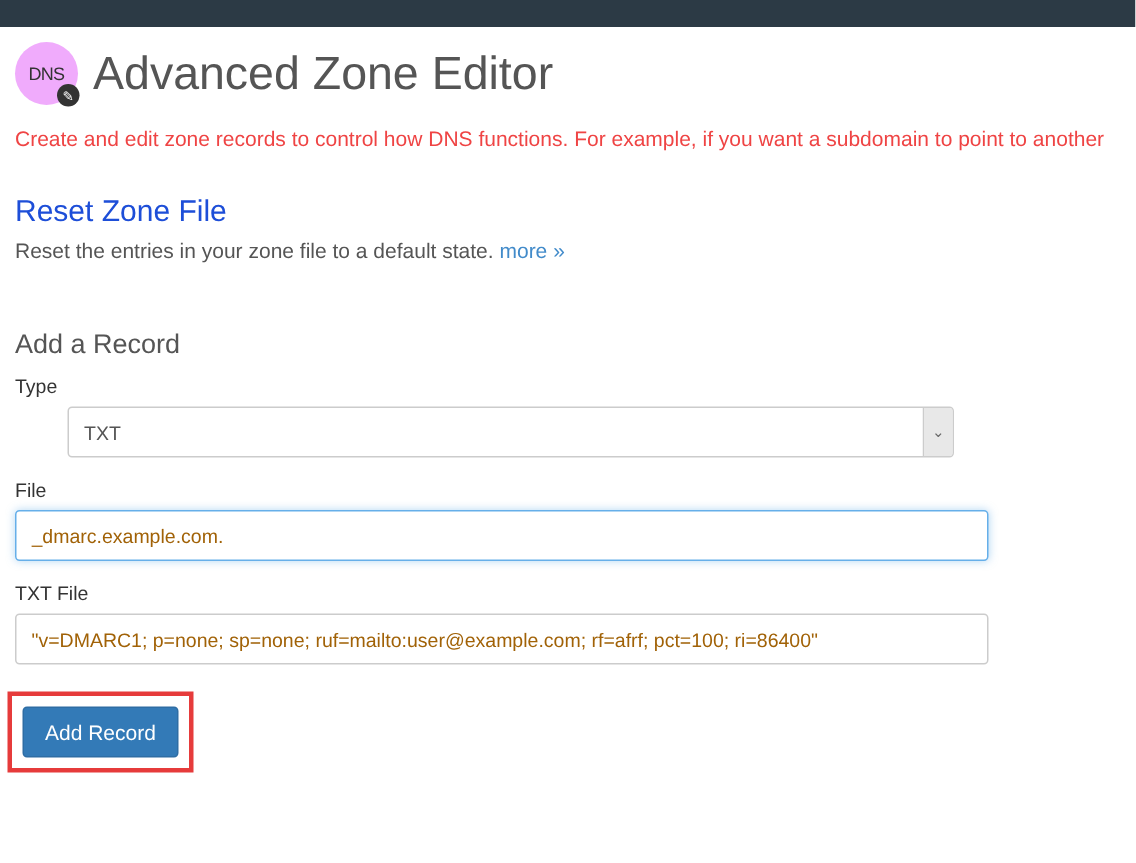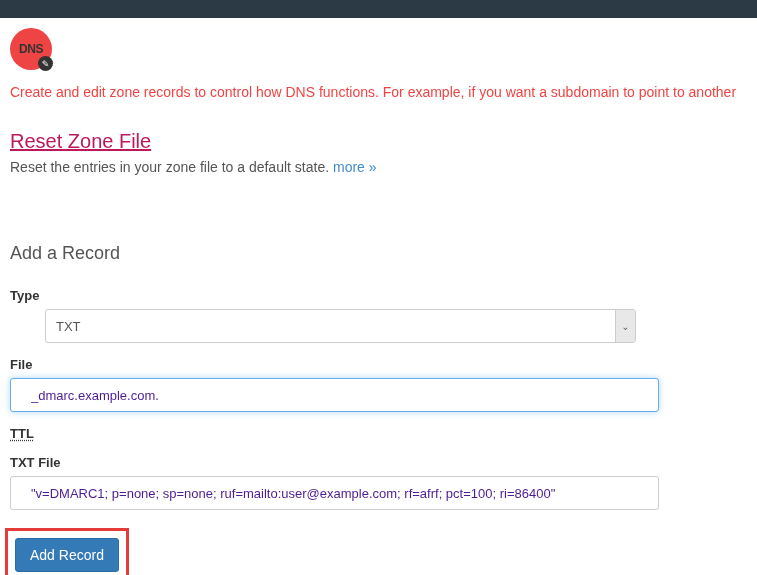--- a/index.html
+++ b/index.html
@@ -23,25 +23,25 @@
     .dns-icon-wrap {
       position: relative;
       width: 42px;
       height: 42px;
       flex-shrink: 0;
     }
     .dns-icon-circle {
       width: 42px;
       height: 42px;
       border-radius: 50%;
-      background: #ef4444;
+      background: #f0abfc;
       display: flex;
       align-items: center;
       justify-content: center;
-      font-weight: bold;
+      font-weight: normal;
       font-size: 12px;
       color: #333;
       letter-spacing: -0.5px;
     }
     .dns-badge {
       position: absolute;
       bottom: -1px;
       right: -1px;
       width: 15px;
       height: 15px;
@@ -63,46 +63,45 @@
     }
     .intro {
       font-size: 14px;
       color: #ef4444;
       margin-bottom: 30px;
       white-space: nowrap;
     }
     h2 {
       font-size: 20px;
       font-weight: 400;
-      color: #be185d;
+      color: #1d4ed8;
       margin-bottom: 6px;
-      text-decoration: underline;
     }
     h3.add-record {
       font-size: 18px;
       font-weight: 400;
       color: #555;
-      margin-bottom: 24px;
+      margin-bottom: 10px;
     }
     .reset-desc {
       font-size: 14px;
       color: #555;
-      margin-bottom: 68px;
+      margin-bottom: 44px;
     }
     .more-link {
       color: #428bca;
       text-decoration: none;
     }
     .form-group {
       margin-bottom: 14px;
     }
     label {
       display: block;
       font-size: 13px;
-      font-weight: bold;
+      font-weight: normal;
       color: #333;
       margin-bottom: 6px;
     }
     .ttl-label {
       text-decoration: underline dotted;
       text-underline-offset: 2px;
       display: inline-block;
     }
     .select-wrap {
       position: relative;
@@ -132,23 +131,23 @@
       display: flex;
       align-items: center;
       justify-content: center;
       pointer-events: none;
       font-size: 10px;
       color: #666;
     }
     input[type="text"] {
       width: 649px;
       height: 34px;
-      padding: 6px 20px;
+      padding: 6px 10px;
       font-size: 13px;
-      color: #4c1d95;
+      color: #a16207;
       border: 1px solid #ccc;
       border-radius: 3px;
     }
     input.focused {
       border-color: #66afe9;
       outline: 0;
       box-shadow: 0 0 6px rgba(102,175,233,.5);
     }
     .btn-primary {
       display: inline-block;
@@ -171,20 +170,21 @@
 </head>
 <body>
 
 <div class="top-bar"></div>
 
 <div class="header">
   <div class="dns-icon-wrap">
     <div class="dns-icon-circle">DNS</div>
     <div class="dns-badge">✎</div>
   </div>
+  <h1>Advanced Zone Editor</h1>
 </div>
 
 <div class="content">
 
   <p class="intro">Create and edit zone records to control how DNS functions. For example, if you want a subdomain to point to another </p>
 
   <h2>Reset Zone File</h2>
   <p class="reset-desc">
     <span>Reset the entries in your zone file to a default state. </span><a href="#" class="more-link">more »</a>
   </p>
@@ -200,21 +200,20 @@
       <div class="select-chevron">⌄</div>
     </div>
   </div>
 
   <div class="form-group">
     <label>File</label>
     <input type="text" class="focused" value="_dmarc.example.com." style="">
   </div>
 
   <div class="form-group">
-    <label><span class="ttl-label">TTL</span></label>
   </div>
 
   <div class="form-group">
     <label>TXT File</label>
     <input type="text" value="&quot;v=DMARC1; p=none; sp=none; ruf=mailto:user@example.com; rf=afrf; pct=100; ri=86400&quot;" style="">
   </div>
 
   <div class="highlight-box">
     <button class="btn-primary">Add Record</button>
   </div>

